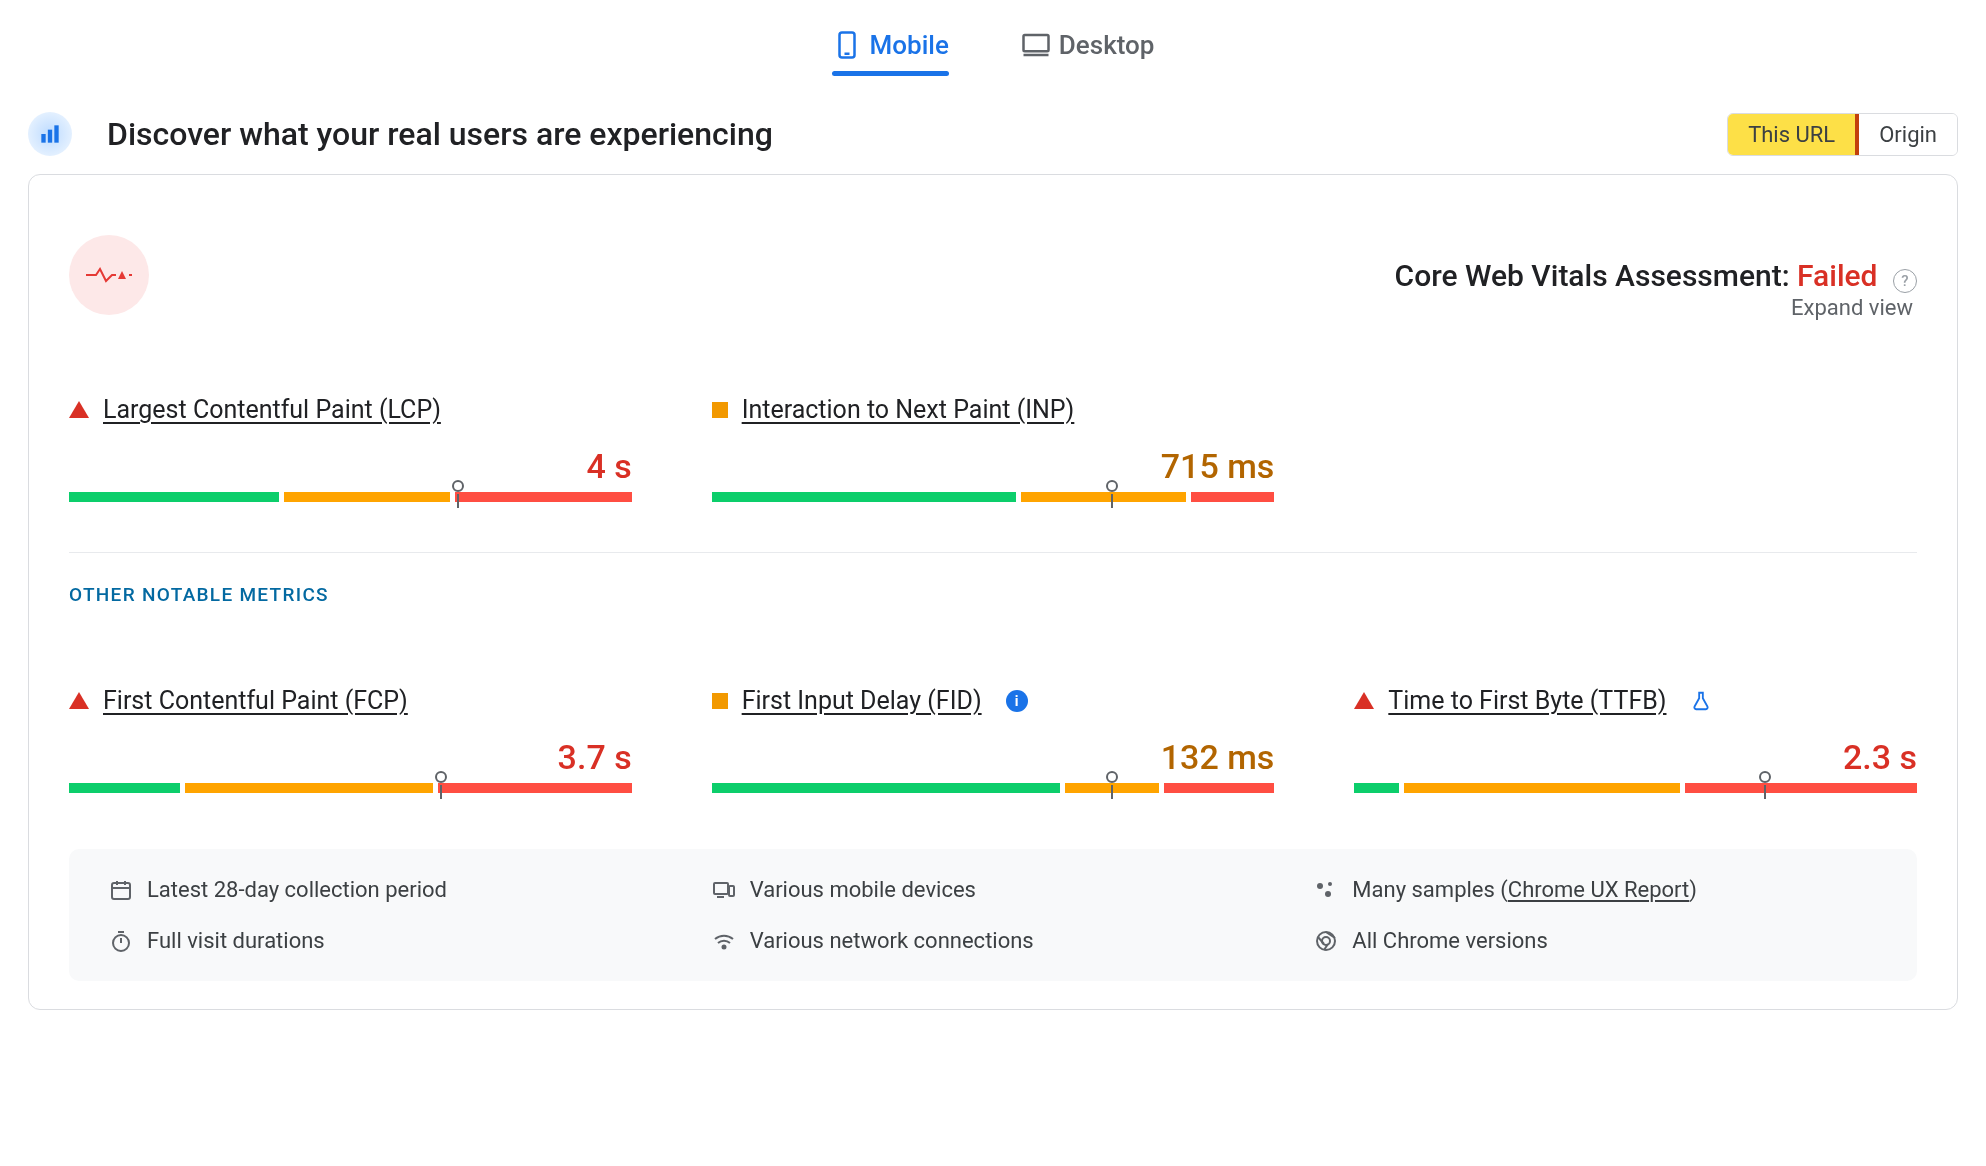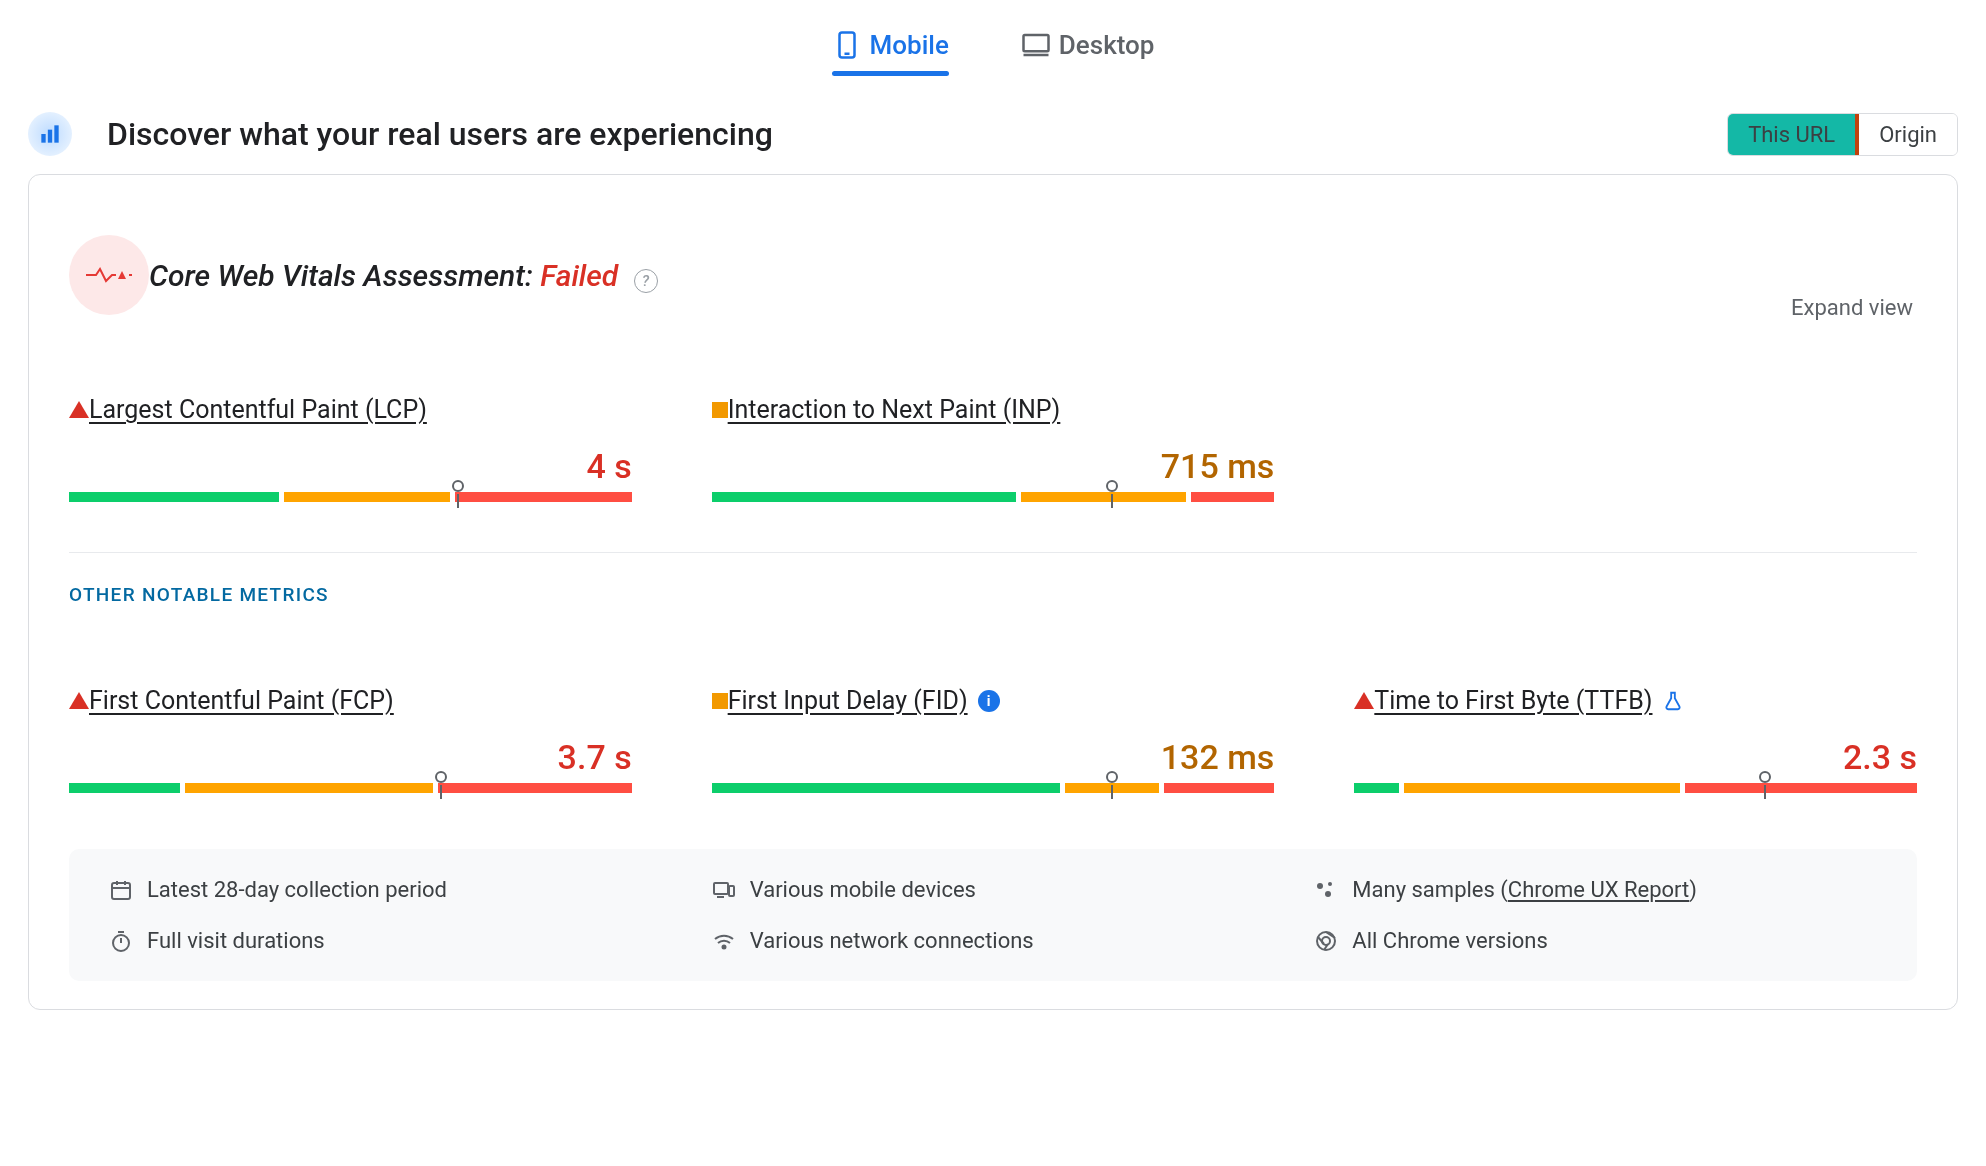--- a/index.html
+++ b/index.html
@@ -67,37 +67,37 @@
     border-radius: 6px;
     overflow: hidden;
   }
   .toggle-btn {
     font-size: 22px;
     padding: 8px 20px;
     color: #3c4043;
     background: #fff;
     cursor: pointer;
   }
-  .toggle-btn.active { background: #14b8a6; }
+  .toggle-btn.active { background: #fde047; }
   .toggle-btn + .toggle-btn { border-left: 4px solid #c2410c; }
 
   
   .card {
     margin: 0 28px 28px 28px;
     border: 1px solid #dadce0;
     border-radius: 12px;
     padding: 60px 40px 28px 40px;
     position: relative;
   }
   .assessment {
     display: flex;
     align-items: center;
-    justify-content: flex-start;
+    justify-content: space-between;
+    gap: 28px;
     margin-bottom: 14px;
-    font-style: italic;
   }
   .pulse-badge {
     width: 80px; height: 80px;
     border-radius: 50%;
     background: #fde8e8;
     display:flex; align-items:center; justify-content:center;
     color:#e53935;
   }
   .assessment-text { font-size: 30px; font-weight: 500; color:#202124; }
   .assessment-text .fail { color:#d93025; }
@@ -117,21 +117,21 @@
 
   
   .metrics {
     display: grid;
     grid-template-columns: repeat(3, 1fr);
     gap: 80px;
     margin-top: 80px;
   }
   .metric {}
   .metric-head {
-    display:flex; align-items:center; 
+    display:flex; align-items:center; gap:14px;
     font-size:25px; font-weight:400;
   }
   .metric-head .name { text-decoration: underline; text-underline-offset:4px; cursor:pointer; }
   .indicator { width: 18px; height: 18px; display:inline-block; }
   .ind-triangle-red {
     width:0;height:0;border-left:10px solid transparent;border-right:10px solid transparent;border-bottom:17px solid #d93025;
   }
   .ind-square-orange { background:#f29900; width:16px;height:16px; }
   .ind-circle-green { background:#0cce6b; width:17px;height:17px;border-radius:50%; }
 

